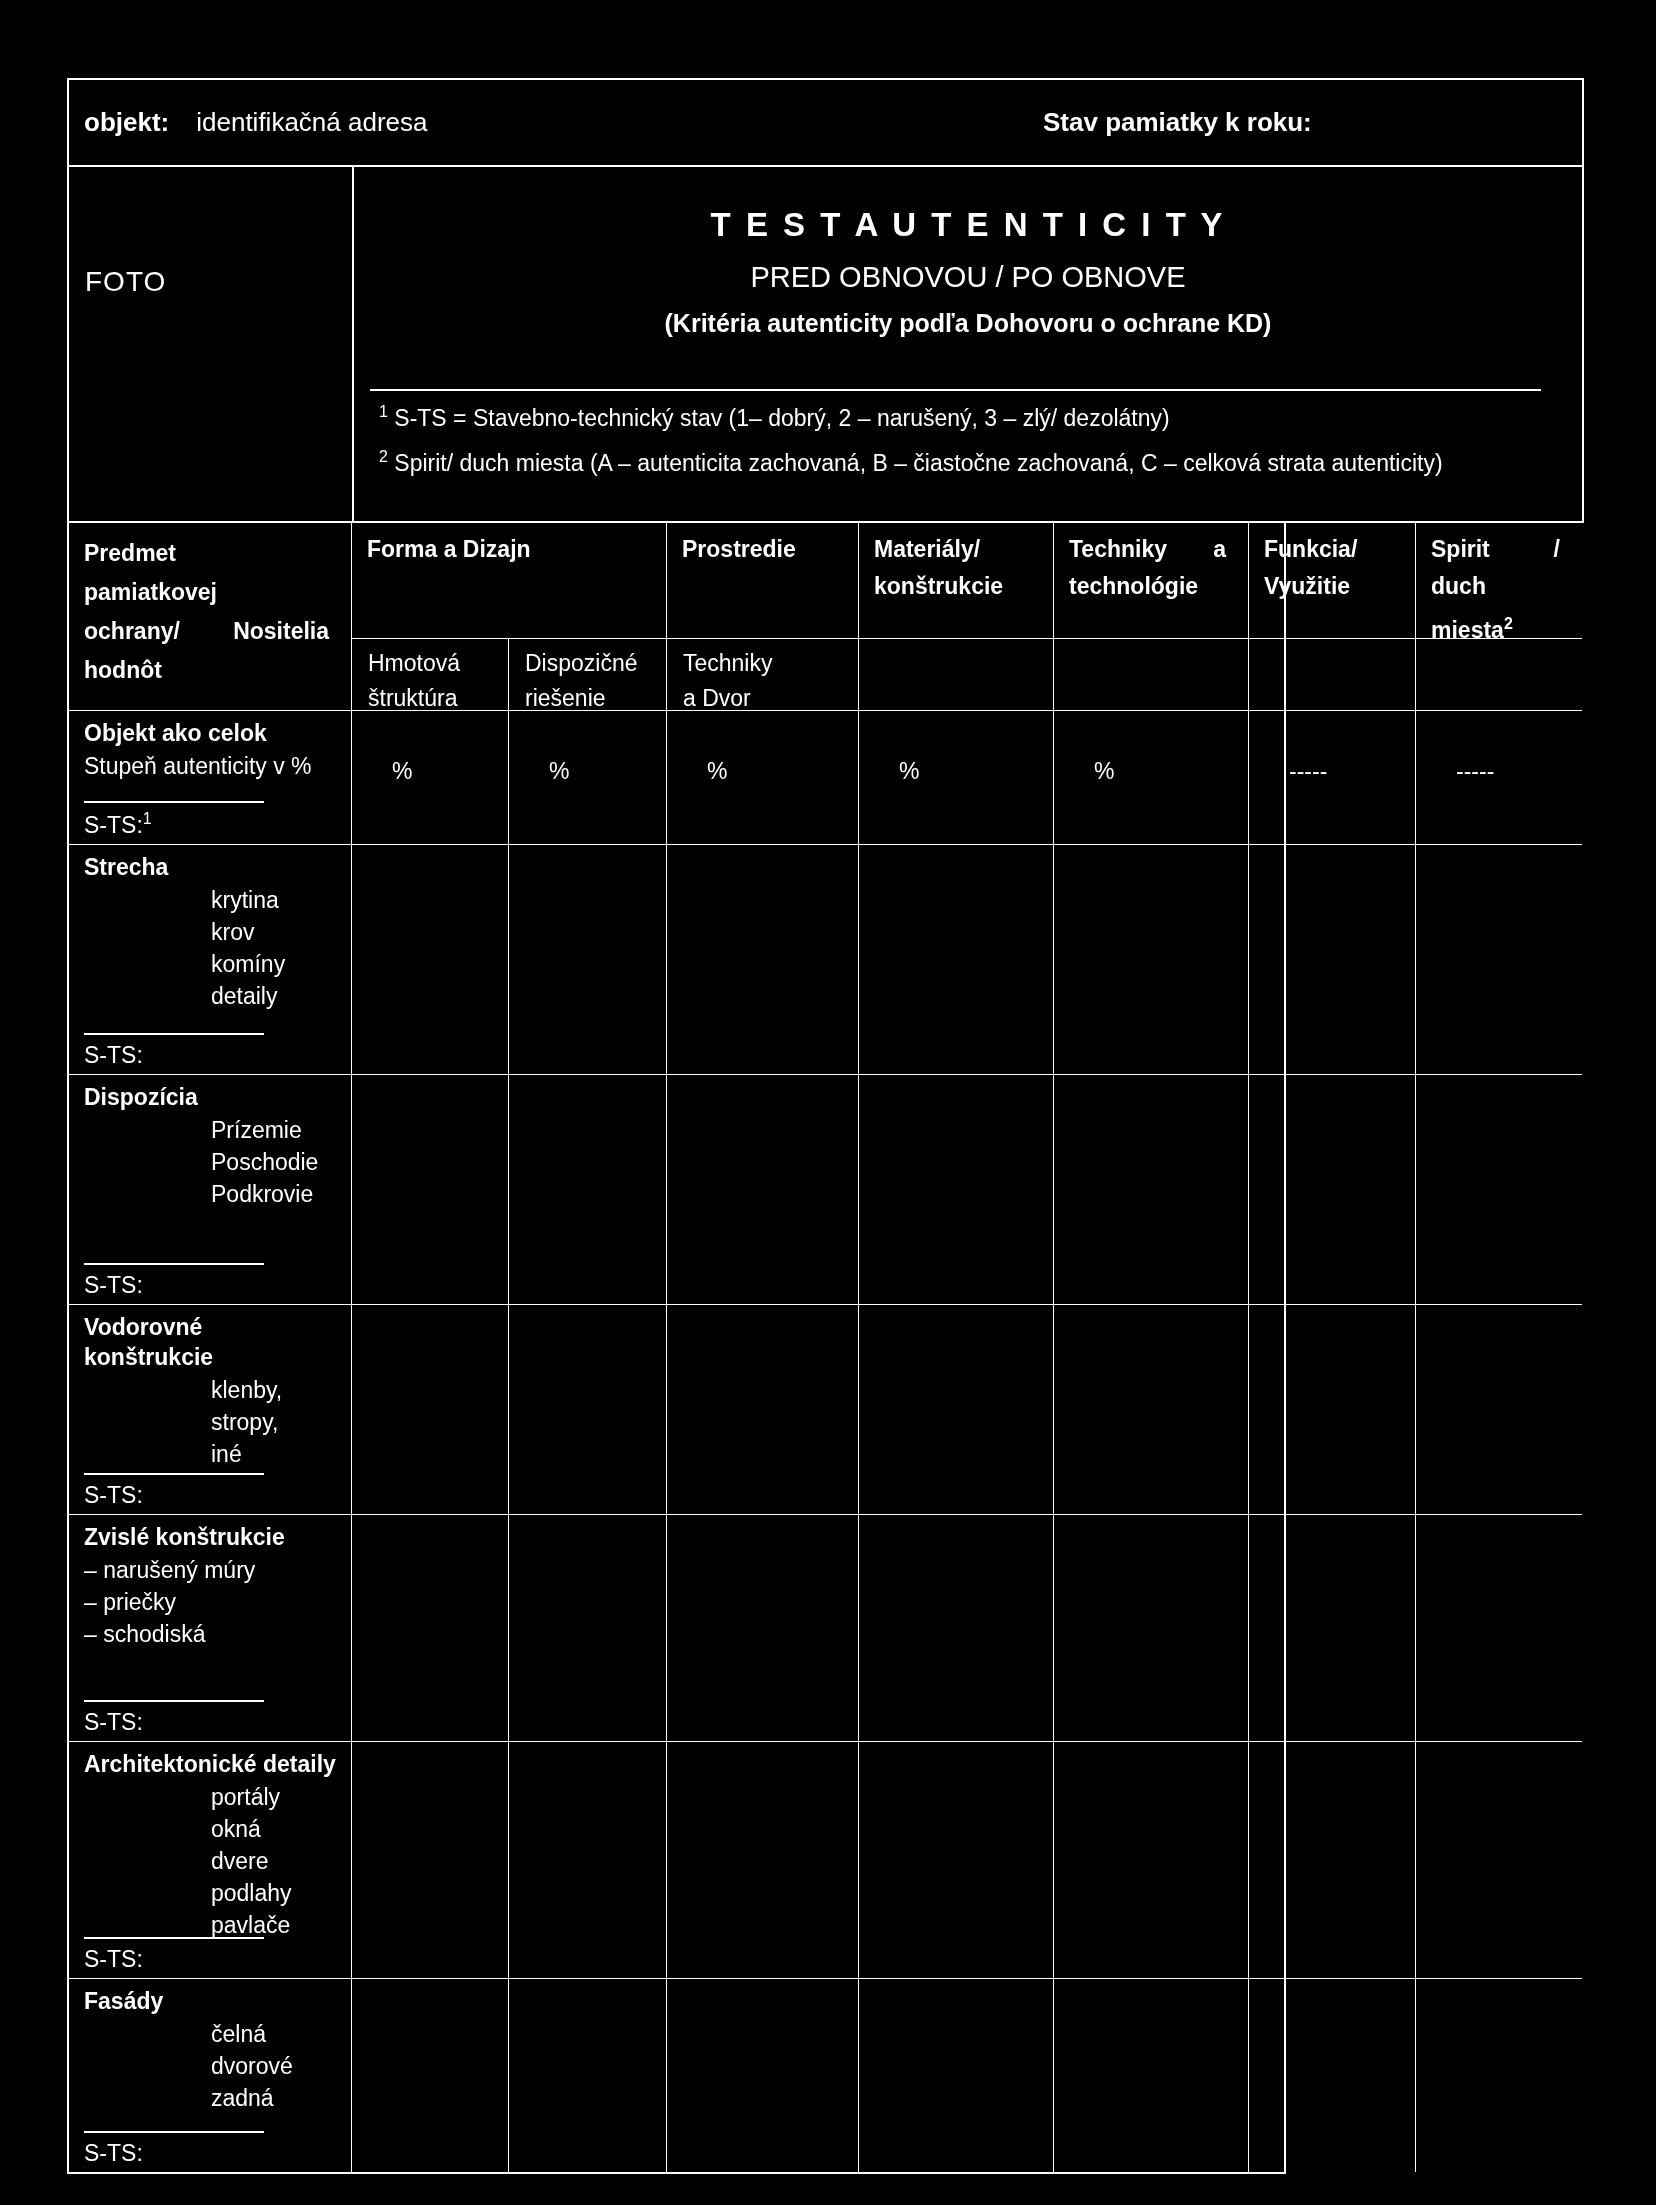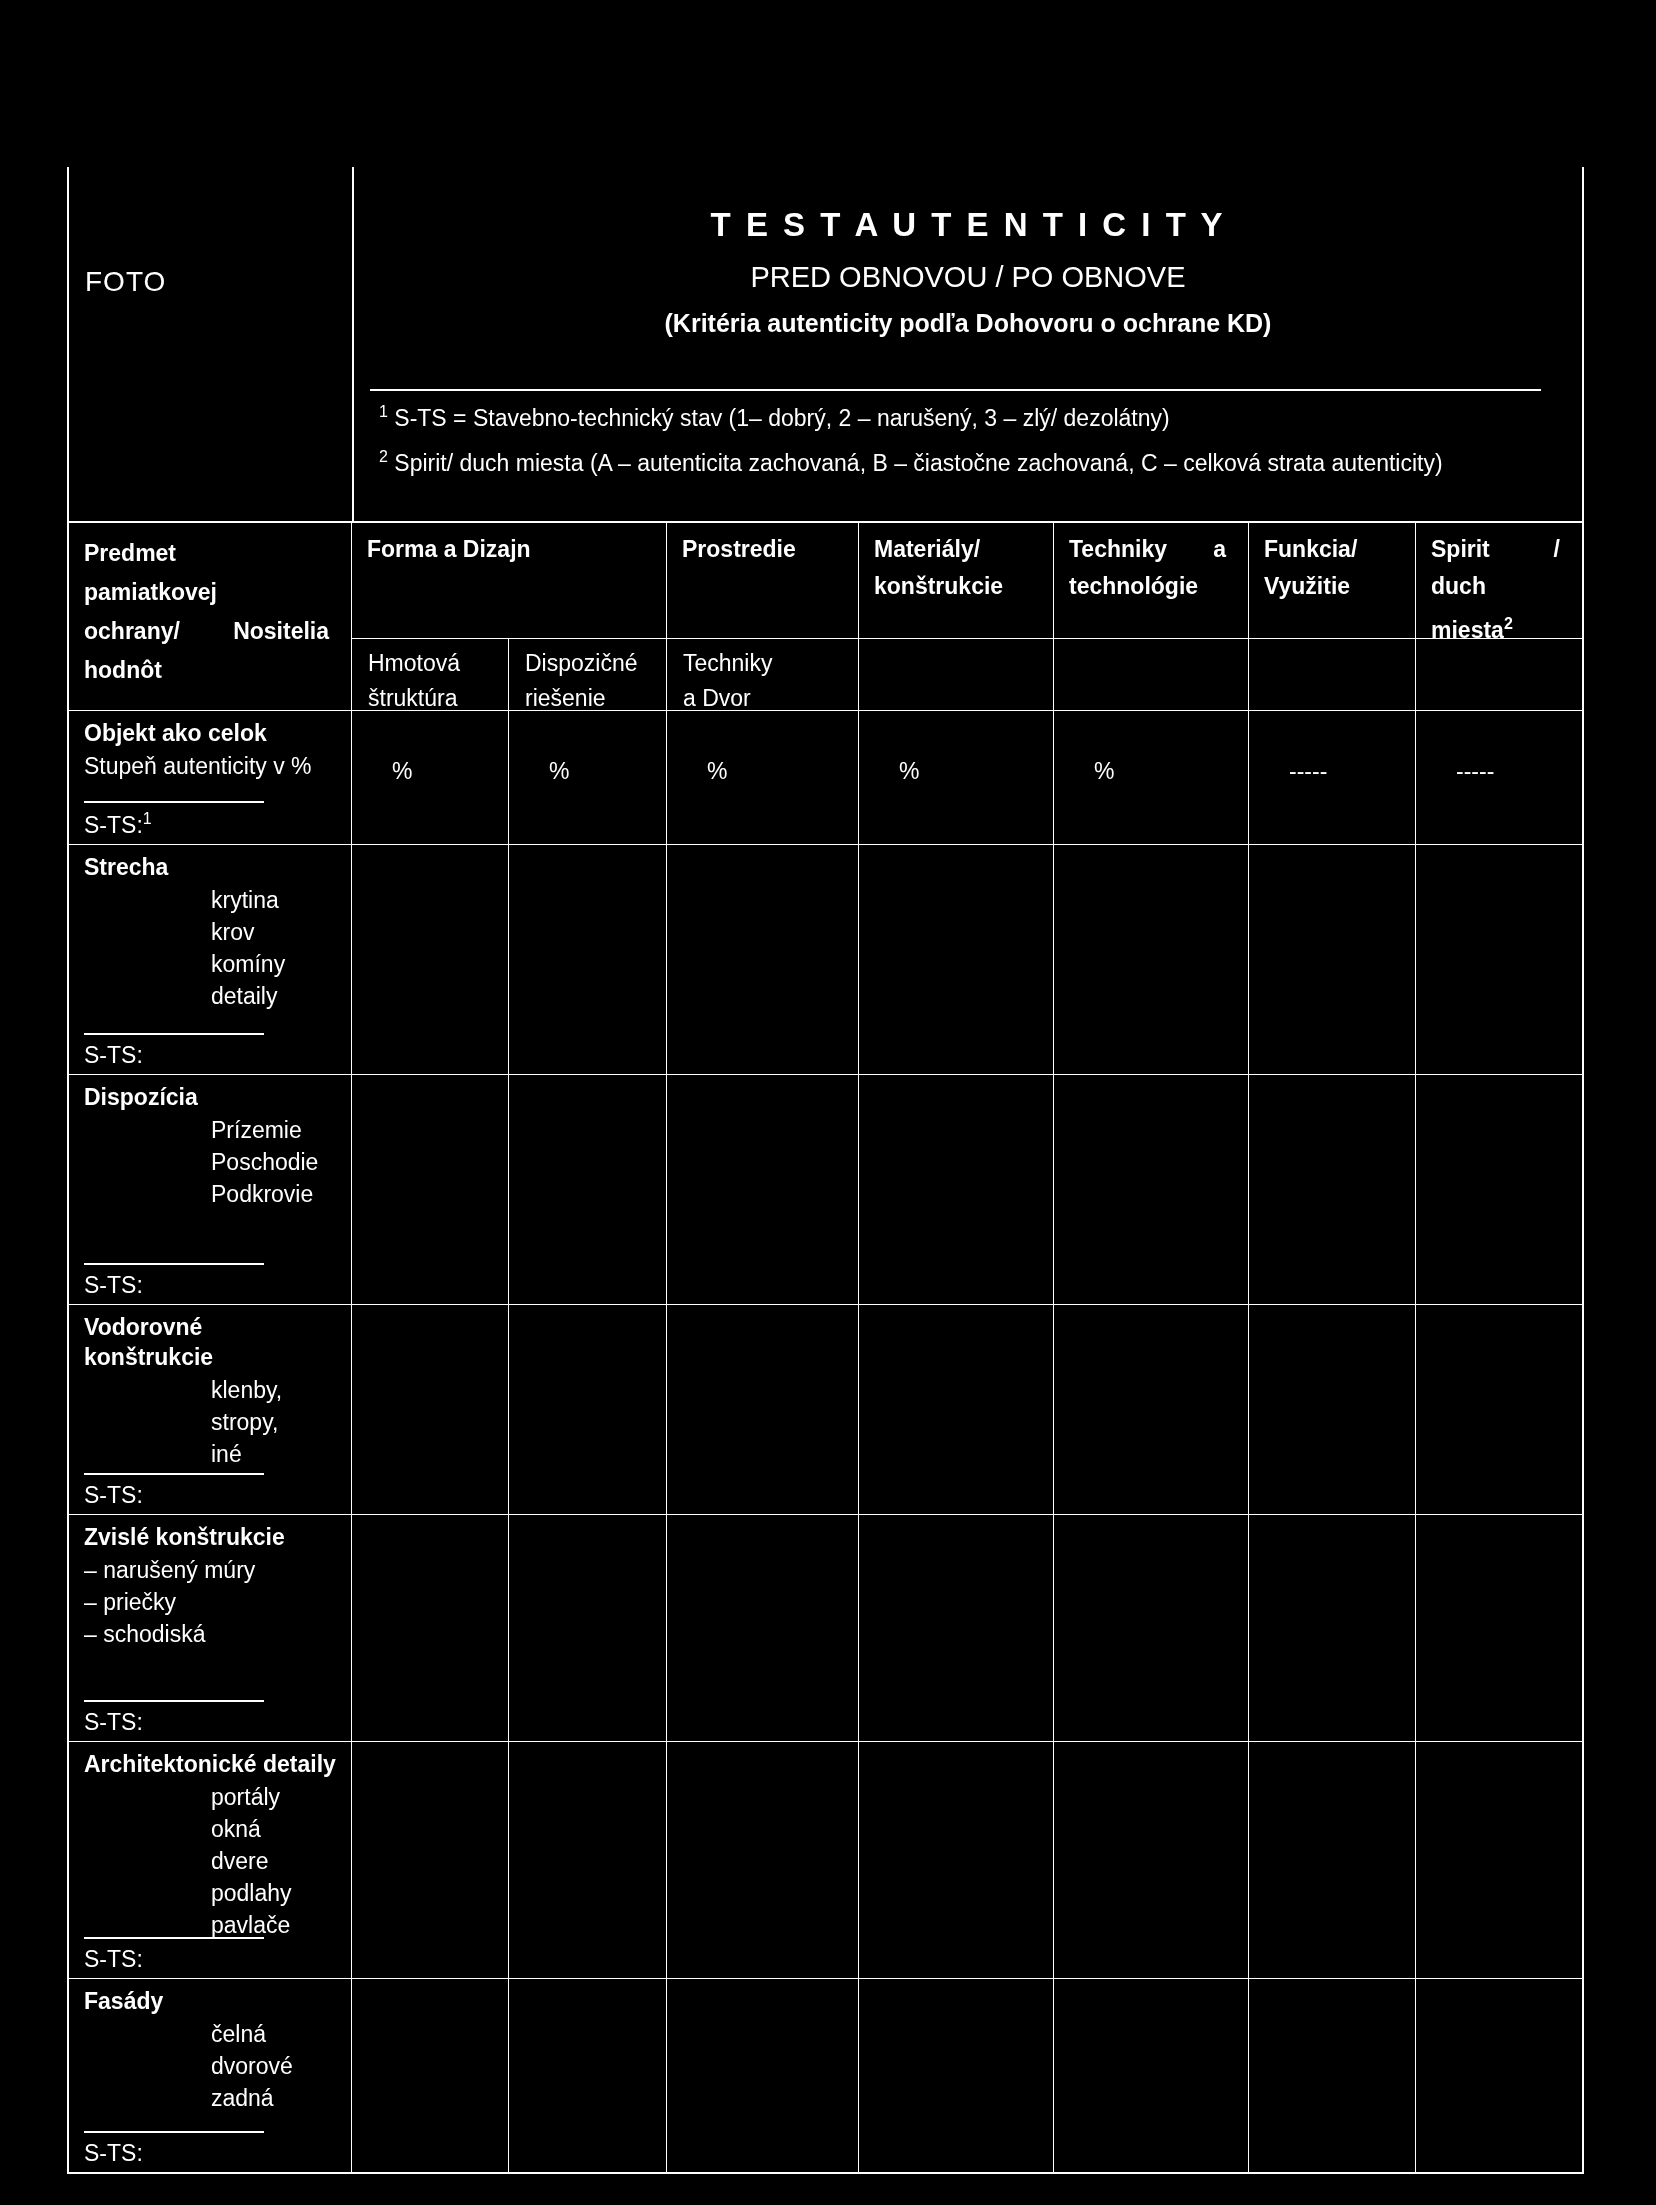--- a/index.html
+++ b/index.html
@@ -20,21 +20,21 @@
   .title-cell{position:absolute;left:285px;top:0;right:0;bottom:0;border-radius:7px;}
   .t1{position:absolute;top:39px;width:100%;text-align:center;font-weight:bold;font-size:33px;letter-spacing:3px;}
   .t2{position:absolute;top:94px;width:100%;text-align:center;font-weight:normal;font-size:29px;}
   .t3{position:absolute;top:142px;width:100%;text-align:center;font-weight:bold;font-size:25px;}
   .footrule{position:absolute;left:16.3px;top:222px;width:1171px;height:2px;background:#fff;}
   .fn{position:absolute;left:25px;font-size:23px;white-space:nowrap;}
   .fn sup{font-size:16px;}
   .fn1{top:236px;text-align:center;} .fn2{top:281px;}
 
   
-  .tbl{left:67px;top:523px;width:1517px;height:1651px;border-top:none;
+  .tbl{left:67px;top:523px;width:1219px;height:1651px;border-top:none;
        display:grid;
        grid-template-columns:283px 157px 158px 192px 195px 195px 167px 166px;
        grid-template-rows:116px 72px 134px 230px 230px 210px 227px 237px 193px;}
   .cell{border-right:1.5px solid #fff;border-bottom:1.5px solid #fff;position:relative;
         box-sizing:border-box;overflow:hidden;}
   .no-r{border-right:none;} .no-b{border-bottom:none;}
 
   .hcell{font-weight:bold;padding:8px 22px 0 15px;line-height:37px;}
   .hcol1{padding-top:11px;line-height:39px;}
   .jline{display:flex;justify-content:space-between;}
@@ -48,20 +48,25 @@
   .items.flush{padding-left:15px;}
   .sts{position:absolute;left:15px;bottom:5px;}
   .sts-rule{width:180px;height:2px;background:#fff;margin-bottom:7px;}
   .pct{padding:47px 0 0 40px;}
 </style>
 </head>
 <body>
 
 <div class="page">
 
+  <div class="box topbar">
+    <span class="objlbl">objekt:</span>
+    <span class="objval">identifikačná adresa</span>
+    <span class="statuslbl">Stav pamiatky k roku:</span>
+  </div>
 
   <div class="box midbox">
     <div class="foto-cell">
       <div class="foto-label">FOTO</div>
     </div>
     <div class="title-cell">
       <div class="t1">T E S T   A U T E N T I C I T Y</div>
       <div class="t2">PRED OBNOVOU / PO OBNOVE</div>
       <div class="t3">(Kritéria autenticity podľa Dohovoru o ochrane KD)</div>
       <div class="footrule"></div>

